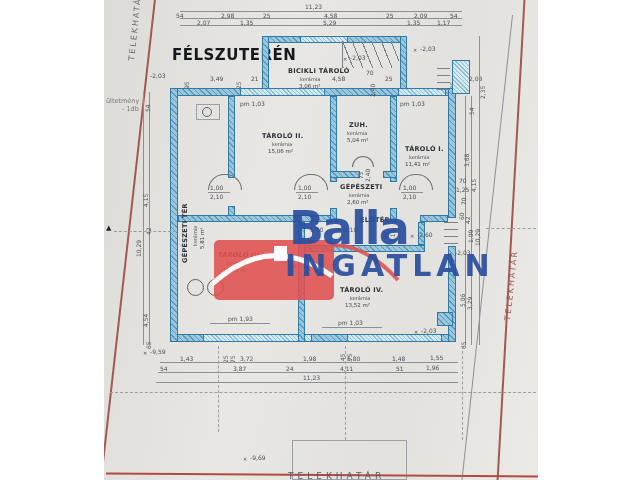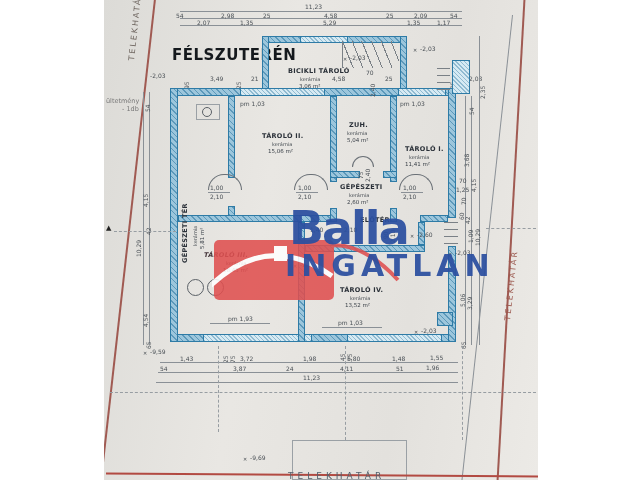--- a/index.html
+++ b/index.html
@@ -156,21 +156,21 @@
   <span class="room-name" style="left:360px;top:216px;">ELŐTÉR</span>
   <span class="lbl" style="left:310px;top:226px;">1,40</span>
   <span class="lbl" style="left:344px;top:226px;">2,10</span>
   <span class="lbl r" style="left:389px;top:232px;">90</span>
   <span class="lbl r" style="left:396px;top:236px;">2,10</span>
   <span class="lbl" style="left:417px;top:231px;">-2,60</span>
   <span class="xmark" style="left:410px;top:233px;">✕</span>
   <span class="lbl" style="left:300px;top:261px;">-2,90</span>
   <span class="xmark" style="left:293px;top:263px;">✕</span>
 
-  <span class="room-name" style="left:204px;top:251px;color:#44353a;font-style:italic;">TÁROLÓ III.</span>
+  <span class="room-name" style="left:218px;top:251px;color:#44353a;font-style:italic;">TÁROLÓ III.</span>
   <span class="room-sub" style="left:226px;top:260px;color:#44353a;">kerámia</span>
   <span class="room-area" style="left:223px;top:267px;color:#44353a;">18,45 m²</span>
 
   <span class="room-name" style="left:340px;top:286px;">TÁROLÓ IV.</span>
   <span class="room-sub" style="left:350px;top:295px;">kerámia</span>
   <span class="room-area" style="left:345px;top:302px;">13,52 m²</span>
 
   <span class="lbl" style="left:228px;top:315px;">pm 1,93</span>
   <div class="dlineh" style="left:210px;top:323px;width:60px;"></div>
   <span class="lbl" style="left:338px;top:319px;">pm 1,03</span>

